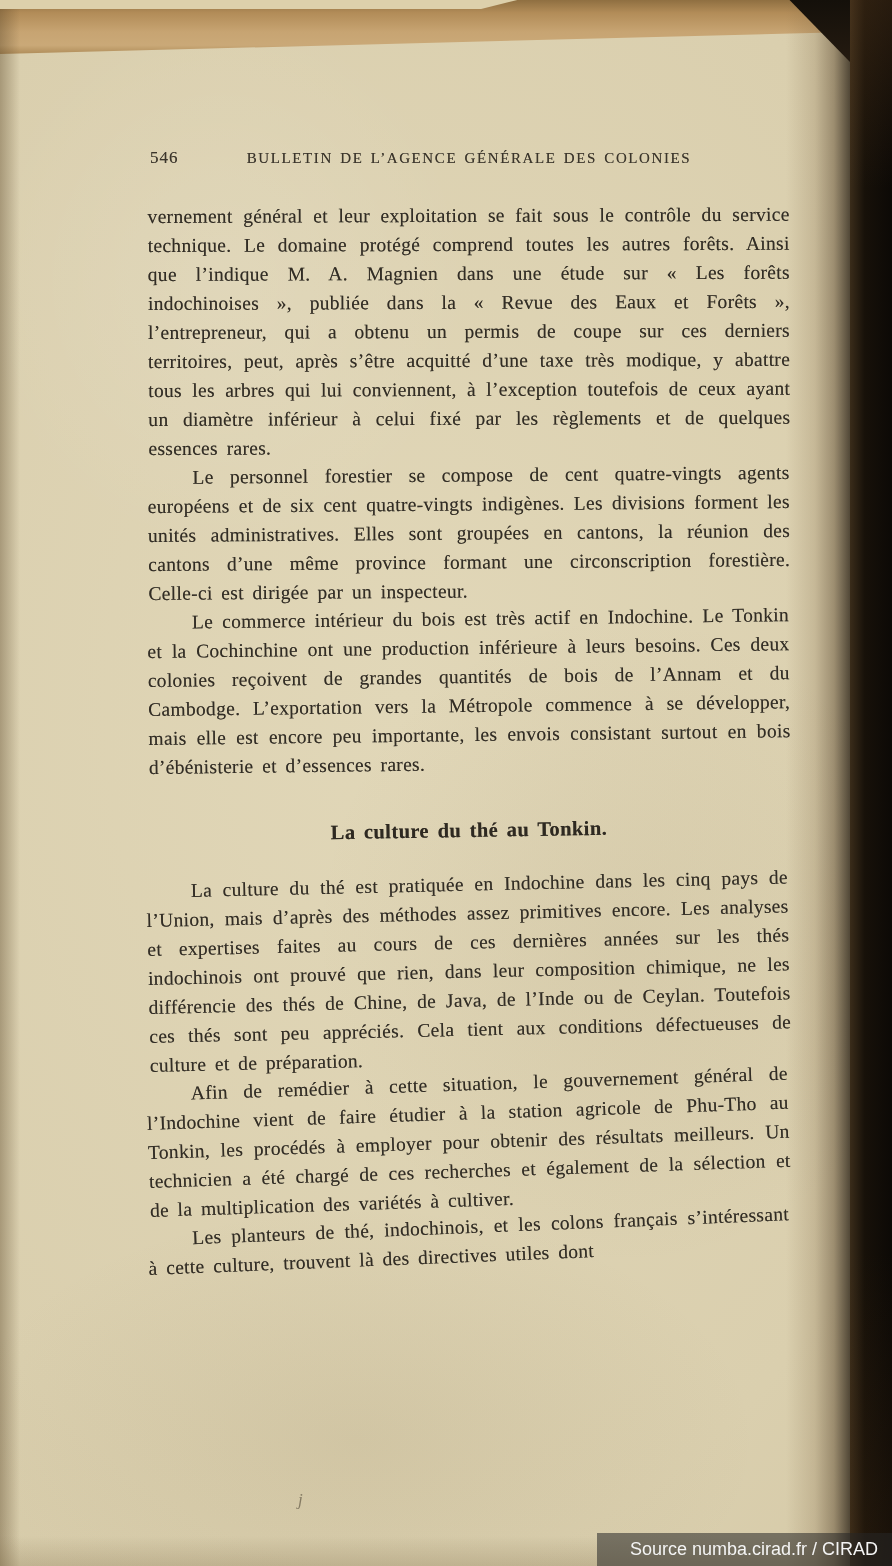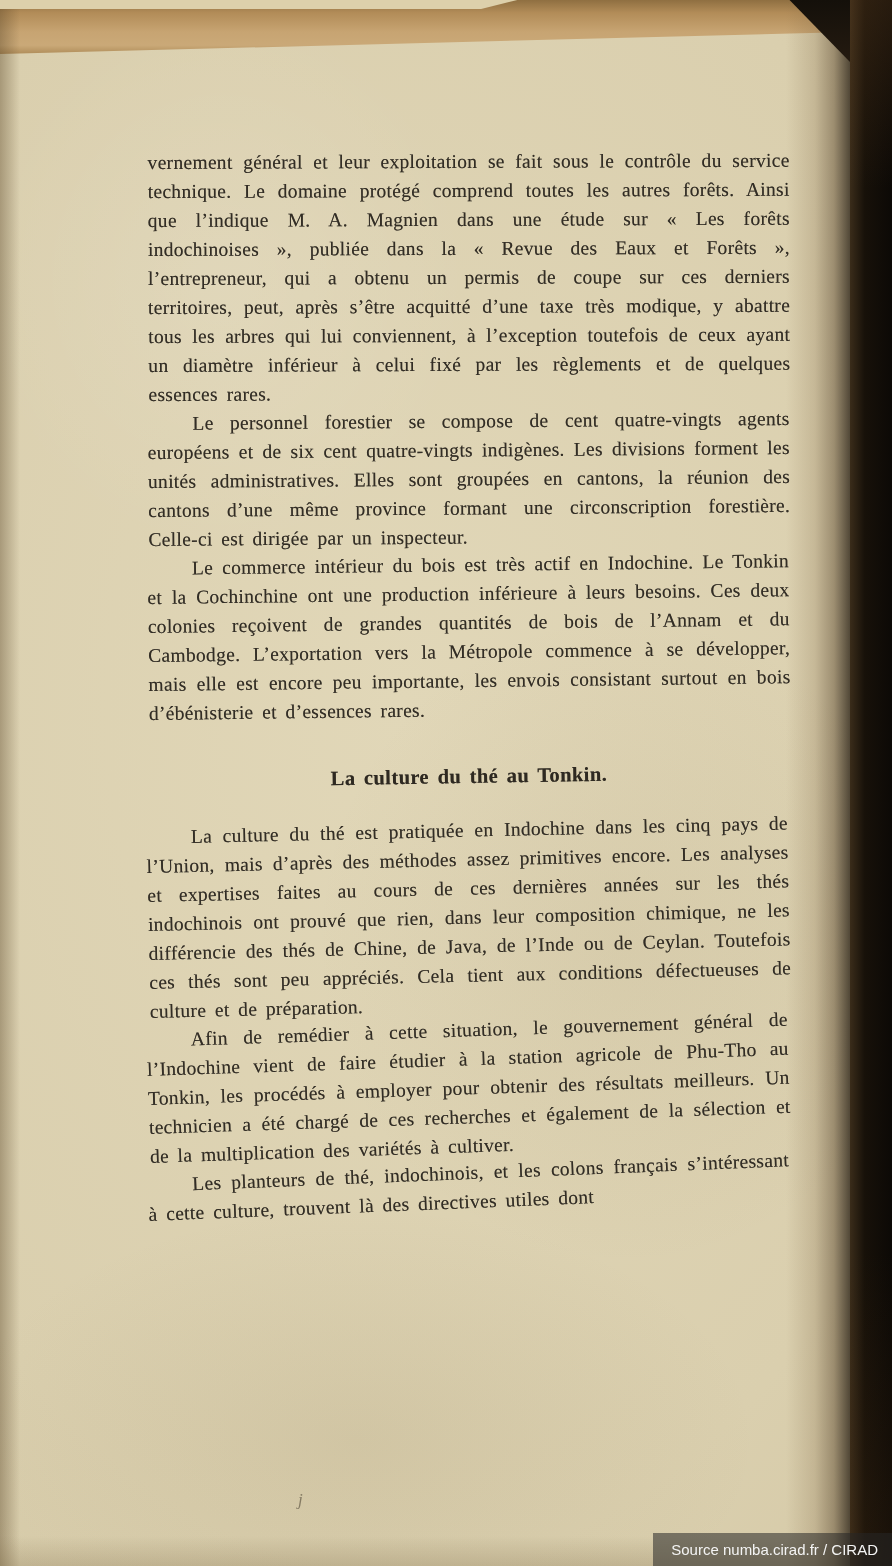--- a/index.html
+++ b/index.html
@@ -128,42 +128,46 @@
     position: absolute; left: 298px; top: 1490px;
     font-size: 17px; font-style: italic;
     color: rgba(70,60,45,0.55);
     z-index: 6;
   }
 
   .source-bar {
     position: absolute; right: 0; bottom: 0;
     height: 33px;
     display: flex; align-items: center;
-    padding: 0 14px 0 18px;
+    padding: 0 14px 0 33px;
     background: rgba(38,38,38,0.55);
     color: #f4f4f4;
     font-family: "Liberation Sans", "DejaVu Sans", sans-serif;
-    font-size: 15px;
+    font-size: 18px;
     z-index: 7;
   }
 </style>
 </head>
 <body>
 
 <div class="scan">
   <div class="page-paper"></div>
   <div class="top-sliver"></div>
   <div class="top-band"></div>
   <div class="corner-dark"></div>
   <div class="right-shadow"></div>
   <div class="right-edge"></div>
   <div class="left-shadow"></div>
   <div class="bottom-shadow"></div>
 
   <div class="text-area">
+    <div class="page-header">
+      <span class="page-num">546</span>
+      <span class="running-title">BULLETIN DE L’AGENCE GÉNÉRALE DES COLONIES</span>
+    </div>
 
     <p class="para no-indent r1">vernement général et leur exploitation se fait sous le contrôle du service technique. Le domaine protégé comprend toutes les autres forêts. Ainsi que l’indique M. A. Magnien dans une étude sur « Les forêts indochinoises », publiée dans la « Revue des Eaux et Forêts », l’entrepreneur, qui a obtenu un permis de coupe sur ces derniers territoires, peut, après s’être acquitté d’une taxe très modique, y abattre tous les arbres qui lui conviennent, à l’exception toutefois de ceux ayant un diamètre inférieur à celui fixé par les règlements et de quelques essences rares.</p>
     <p class="para r2">Le personnel forestier se compose de cent quatre-vingts agents européens et de six cent quatre-vingts indigènes. Les divisions forment les unités administratives. Elles sont groupées en cantons, la réunion des cantons d’une même province formant une circonscription forestière. Celle-ci est dirigée par un inspecteur.</p>
     <p class="para r3">Le commerce intérieur du bois est très actif en Indochine. Le Tonkin et la Cochinchine ont une production inférieure à leurs besoins. Ces deux colonies reçoivent de grandes quantités de bois de l’Annam et du Cambodge. L’exportation vers la Métropole commence à se développer, mais elle est encore peu importante, les envois consistant surtout en bois d’ébénisterie et d’essences rares.</p>
 
     <h2 class="section-heading r4">La culture du thé au Tonkin.</h2>
 
     <p class="para r5">La culture du thé est pratiquée en Indochine dans les cinq pays de l’Union, mais d’après des méthodes assez primitives encore. Les analyses et expertises faites au cours de ces dernières années sur les thés indochinois ont prouvé que rien, dans leur composition chimique, ne les différencie des thés de Chine, de Java, de l’Inde ou de Ceylan. Toutefois ces thés sont peu appréciés. Cela tient aux conditions défectueuses de culture et de préparation.</p>
     <p class="para r6">Afin de remédier à cette situation, le gouvernement général de l’Indochine vient de faire étudier à la station agricole de Phu-Tho au Tonkin, les procédés à employer pour obtenir des résultats meilleurs. Un technicien a été chargé de ces recherches et également de la sélection et de la multiplication des variétés à cultiver.</p>
     <p class="para r7">Les planteurs de thé, indochinois, et les colons français s’intéressant à cette culture, trouvent là des directives utiles dont</p>

